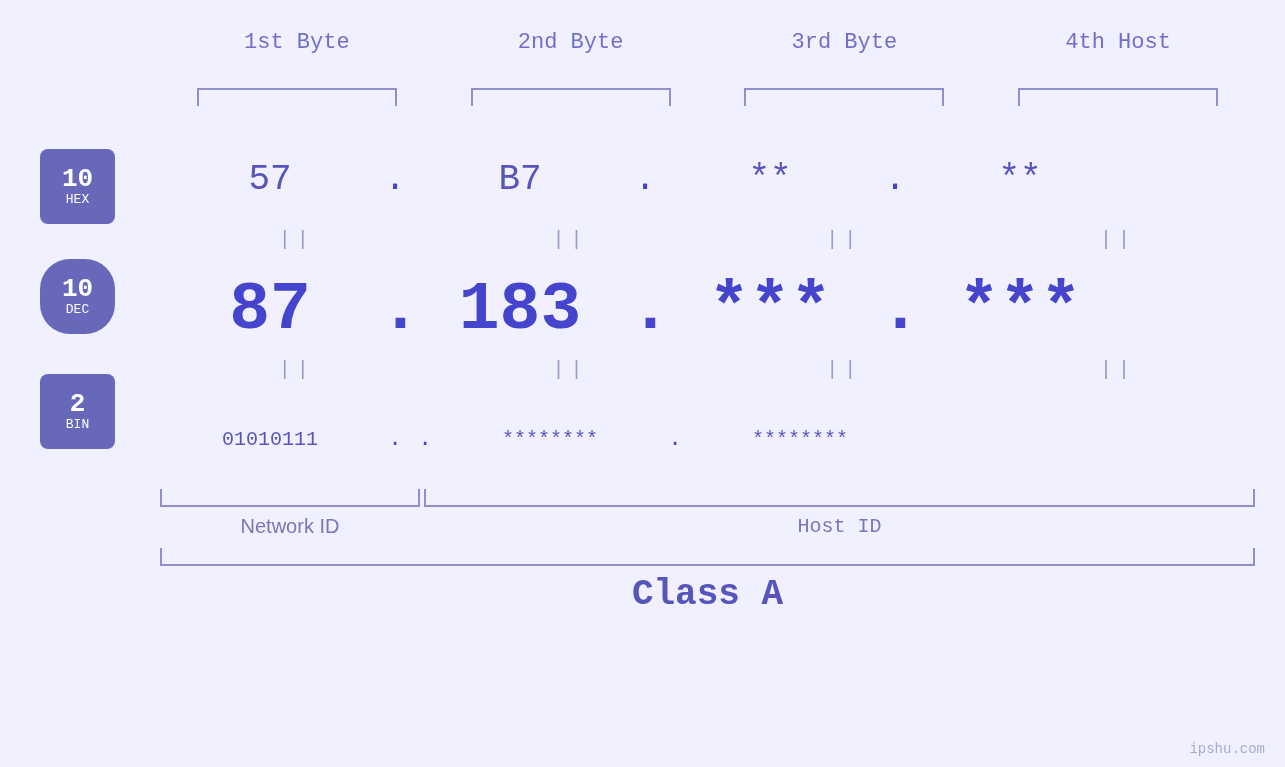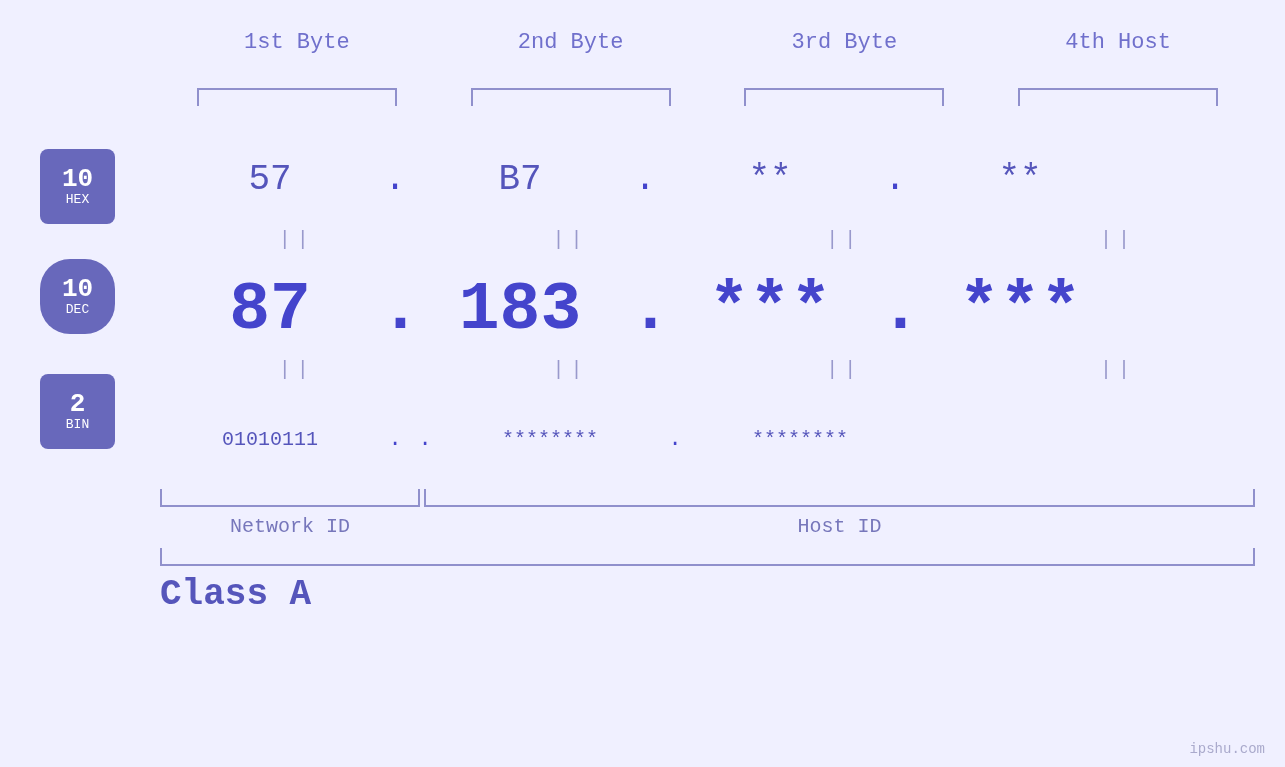--- a/index.html
+++ b/index.html
@@ -191,21 +191,21 @@
       display: flex;
       width: 100%;
       margin-top: 8px;
     }
 
     .network-id-label {
       width: 260px;
       text-align: center;
       color: #7777bb;
       font-size: 20px;
-      font-family: Liberation Mono, monospace;
+      font-family: Liberation Sans, sans-serif;
       flex-shrink: 0;
     }
 
     .host-id-label {
       flex: 1;
       text-align: center;
       color: #7777bb;
       font-size: 20px;
       font-family: 'Courier New', Courier, monospace;
       margin-left: 4px;
@@ -220,20 +220,21 @@
     }
 
     .class-bracket {
       width: 100%;
       height: 18px;
       border: 2px solid #9090cc;
       border-top: none;
     }
 
     .class-label {
+      text-align: center;
       color: #5555bb;
       font-size: 36px;
       font-family: 'Courier New', Courier, monospace;
       margin-top: 8px;
       font-weight: bold;
       padding-left: 160px;
       padding-right: 30px;
     }
 
     

